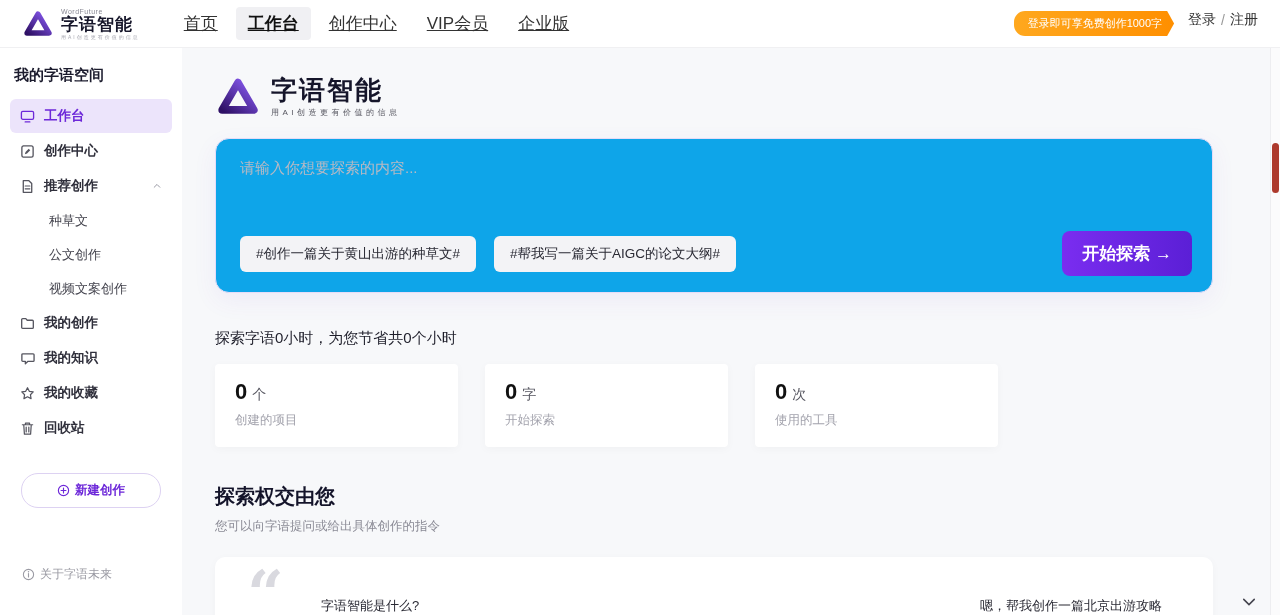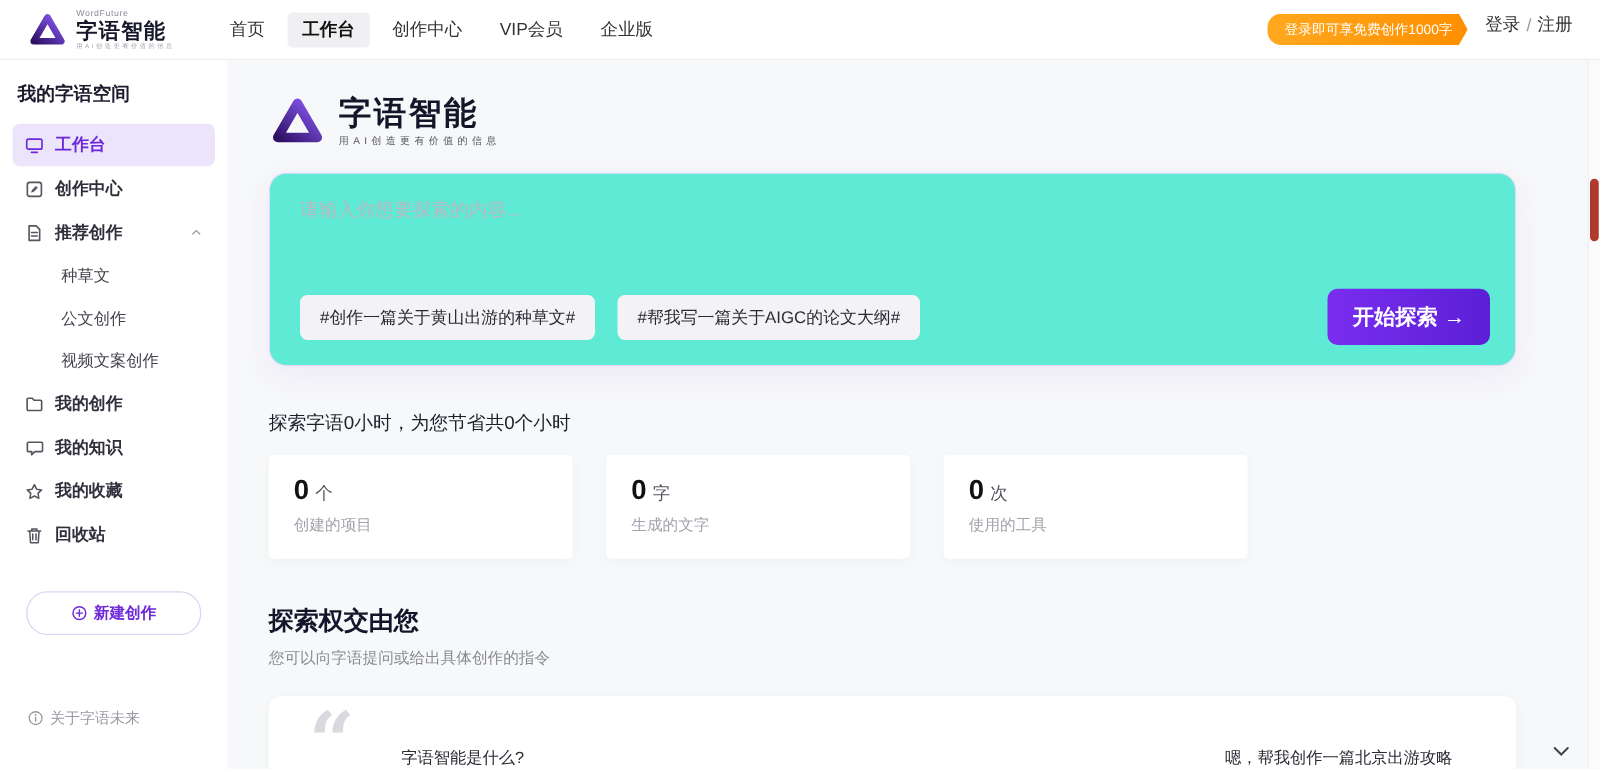--- a/index.html
+++ b/index.html
@@ -9,21 +9,21 @@
 
   
   .navbar { position:absolute; top:0; left:0; right:0; height:48px; background:#fff;
             border-bottom:1px solid #f0f0f2; display:flex; align-items:center; padding:0 22px; z-index:5; }
   .logo { display:flex; align-items:center; gap:7px; }
   .logo-text { display:flex; flex-direction:column; line-height:1; }
   .logo-super { font-size:7px; color:#8a8a95; letter-spacing:.5px; margin-bottom:1px; }
   .logo-name { font-size:17px; font-weight:bold; color:#17172b; letter-spacing:1px; }
   .logo-tag-s { font-size:5px; color:#a9a9b2; letter-spacing:2px; margin-top:2px; }
   .nav-items { display:flex; align-items:center; gap:6px; margin-left:32px; }
-  .nav-item { font-size:14px; color:#333; padding:5px 12px; border-radius:4px; cursor:pointer; }
+  .nav-item { font-size:17px; color:#333; padding:5px 12px; border-radius:4px; cursor:pointer;text-decoration:underline; }
   .nav-item.active { background:#f0f0f3; font-weight:bold; color:#111; }
   .nav-right { margin-left:auto; display:flex; align-items:flex-start; gap:14px; }
   .promo-btn { background:linear-gradient(90deg,#ffa81e,#ff8f00); color:#fff; font-size:11px;
                padding:5px 12px 5px 14px; border-radius:11px 3px 3px 11px; cursor:pointer; white-space:nowrap;
                clip-path:polygon(0 0, calc(100% - 7px) 0, 100% 50%, calc(100% - 7px) 100%, 0 100%); }
   .auth { font-size:14px; color:#333; display:flex; gap:5px; align-items:center; }
   .auth span { cursor:pointer; }
   .auth .sep { color:#999; cursor:default; }
 
   
@@ -43,21 +43,21 @@
            font-size:12px; color:#9a9aa3; cursor:pointer; }
 
   
   .main { position:absolute; top:48px; left:182px; right:0; bottom:0; background:#f7f8fa;
           overflow:hidden; padding:26px 0 0 33px; }
   .hero-logo { display:flex; align-items:center; gap:10px; }
   .hero-text { display:flex; flex-direction:column; }
   .hero-name { font-size:26px; font-weight:bold; color:#15152a; letter-spacing:2px; line-height:1.1; }
   .hero-tag { font-size:8px; color:#55555f; letter-spacing:3.5px; margin-top:3px; }
 
-  .search-box { margin-top:18px; width:998px; height:155px; background:#5eead4; border:1.5px solid #e6dcf8;
+  .search-box { margin-top:18px; width:998px; height:155px; background:#0ea5e9; border:1.5px solid #e6dcf8;
                 border-radius:14px; box-shadow:0 8px 24px rgba(110,70,210,.07); position:relative; padding:20px 24px; }
   .search-input { width:100%; height:62px; border:none; outline:none; resize:none; font-size:15px; color:#333;
                   font-family:"Liberation Sans","DejaVu Sans",sans-serif; background:transparent; }
   .search-input::placeholder { color:#b9b9c3; }
   .chips-row { position:absolute; left:24px; right:20px; bottom:16px; display:flex; align-items:center; gap:18px; }
   .chip { background:#f3f3f6; border-radius:6px; padding:9px 16px; font-size:13.5px; color:#2a2a34;
           cursor:pointer; white-space:nowrap; }
   .explore-btn { margin-left:auto; background:linear-gradient(90deg,#7a2df0,#5b1fd6); color:#fff; border:none;
                  font-size:17px; font-weight:bold; padding:11px 20px; border-radius:8px; cursor:pointer;
                  font-family:inherit; }
@@ -267,21 +267,21 @@
           <span class="stat-value">0</span>
           <span class="stat-unit">个</span>
         </div>
         <div class="stat-label">创建的项目</div>
       </div>
       <div class="stat-card">
         <div class="stat-top">
           <span class="stat-value">0</span>
           <span class="stat-unit">字</span>
         </div>
-        <div class="stat-label">生成的文字</div>
+        <div class="stat-label">开始探索</div>
       </div>
       <div class="stat-card">
         <div class="stat-top">
           <span class="stat-value">0</span>
           <span class="stat-unit">次</span>
         </div>
         <div class="stat-label">使用的工具</div>
       </div>
     </div>
 

